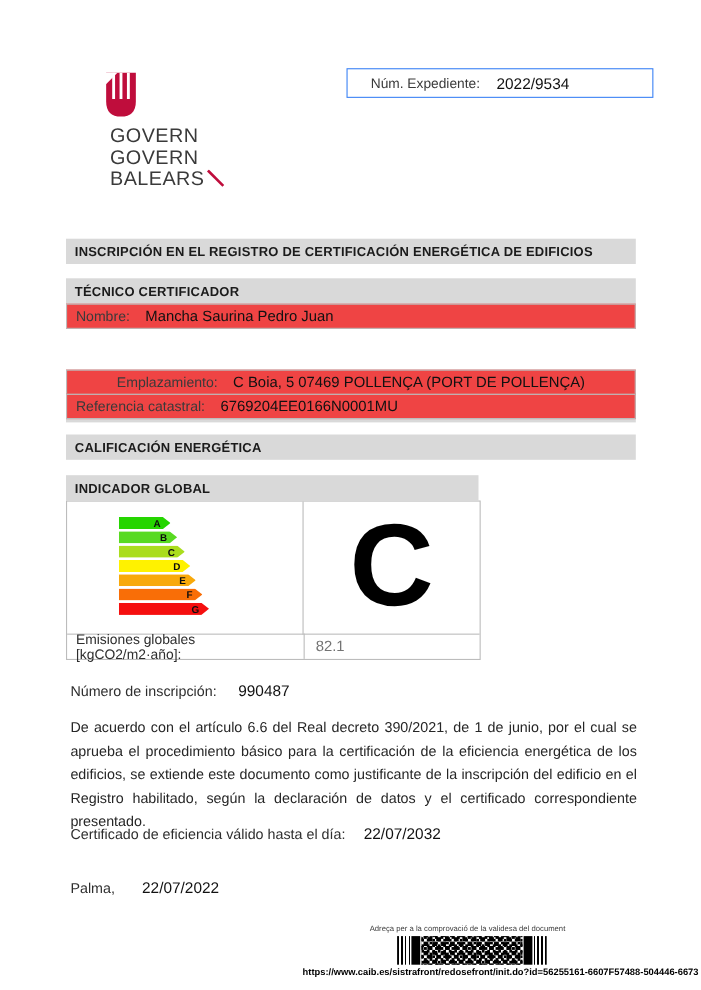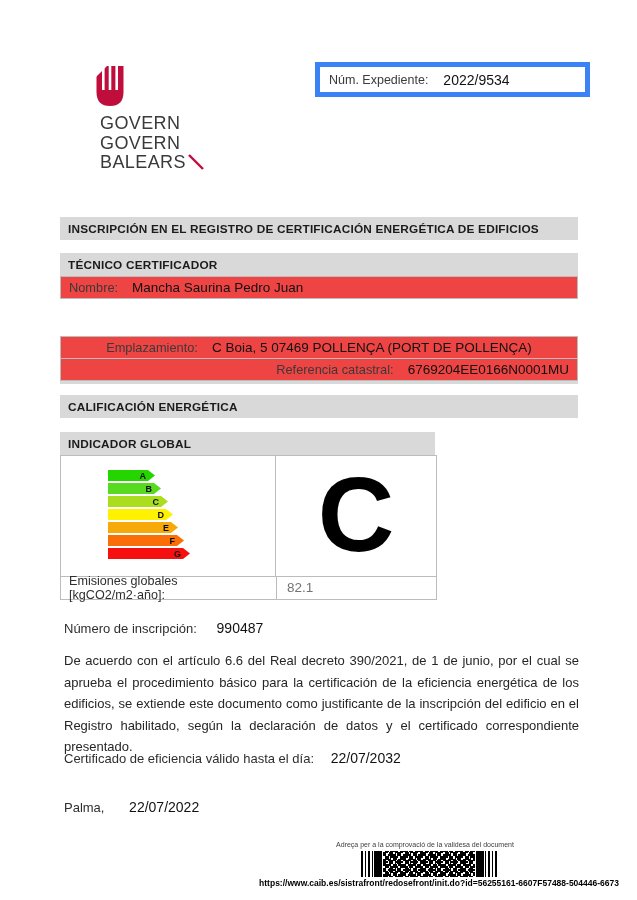--- a/index.html
+++ b/index.html
@@ -7,22 +7,22 @@
     position:relative;
     width:637px;height:900px;
     background:#fff;
     font-family:"Liberation Sans", sans-serif;
     color:#1c1c1c;
     overflow:hidden;
   }
   
   .exp-box{
     position:absolute;left:315px;top:62px;width:256px;height:25px;
-    border:5px solid #3b82f6;
-    display:flex;align-items:center;padding-left:9px;
+    border:1px solid #3b82f6;
+    display:flex;align-items:center;padding-left:21px;
   }
   .exp-label{font-size:12.5px;color:#3a3a3a;}
   .exp-value{font-size:14px;color:#111;margin-left:15px;}
   
   .emblem{position:absolute;left:95px;top:66px;}
   .logo-text{
     position:absolute;left:100px;top:114px;
     font-size:18px;line-height:19.5px;letter-spacing:0.4px;
     color:#3a3a3a;
   }
@@ -109,21 +109,21 @@
   .bc-thick{width:8px;height:100%;background:#000;margin:0 1px;}
   .bc-noise{
     flex:1;height:100%;
     background-image:
       repeating-conic-gradient(#000 0% 25%, rgba(255,255,255,0) 0% 50%),
       repeating-conic-gradient(#000 0% 25%, #fff 0% 50%);
     background-size:5px 5px, 8px 8px;
     background-position:0 0, 2px 1px;
   }
   .verify-url{
-    position:absolute;right:18px;top:878px;
+    position:absolute;right:2px;top:878px;
     font-size:8.5px;font-weight:bold;color:#000;letter-spacing:0;
     white-space:nowrap;
   }
 </style>
 </head>
 <body>
 
 <div class="page">
 
   <div class="exp-box">
@@ -156,21 +156,21 @@
   <div class="row" style="top:276px;">
     <span class="lbl">Nombre:</span>
     <span class="val">Mancha Saurina Pedro Juan</span>
   </div>
 
   <div class="bar" style="top:313px;margin-top:48px;">IDENTIFICACIÓN DEL EDIFICIO</div>
   <div class="row" style="top:336px;justify-content:center;">
     <span class="lbl">Emplazamiento:</span>
     <span class="val">C Boia, 5 07469 POLLENÇA (PORT DE POLLENÇA)</span>
   </div>
-  <div class="row" style="top:358px;justify-content:flex-end;">
+  <div class="row" style="top:358px;">
     <span class="lbl">Referencia catastral:</span>
     <span class="val">6769204EE0166N0001MU</span>
   </div>
 
   <div class="bar" style="top:432px;width:375px;">INDICADOR GLOBAL</div>
   <div class="bar" style="top:395px;">CALIFICACIÓN ENERGÉTICA</div>
 
   <div class="ind-table">
     <div class="ind-left">
       <div class="scale">

